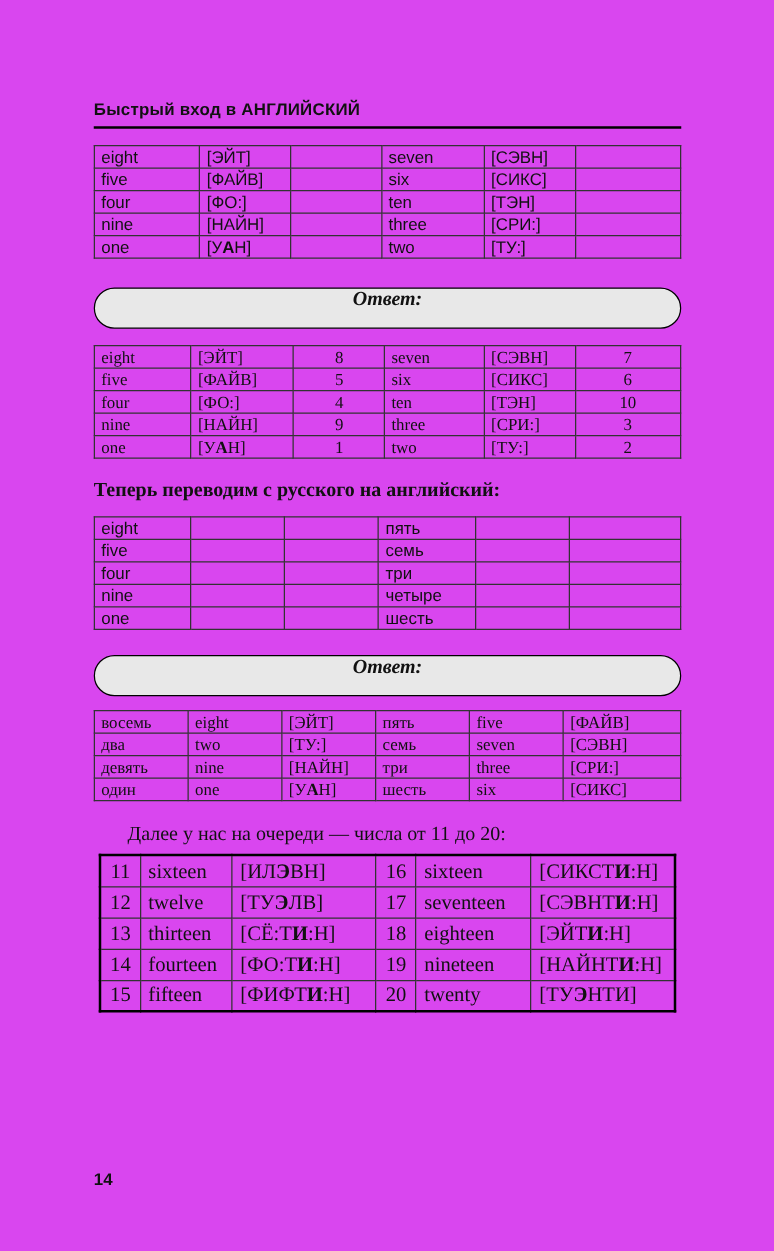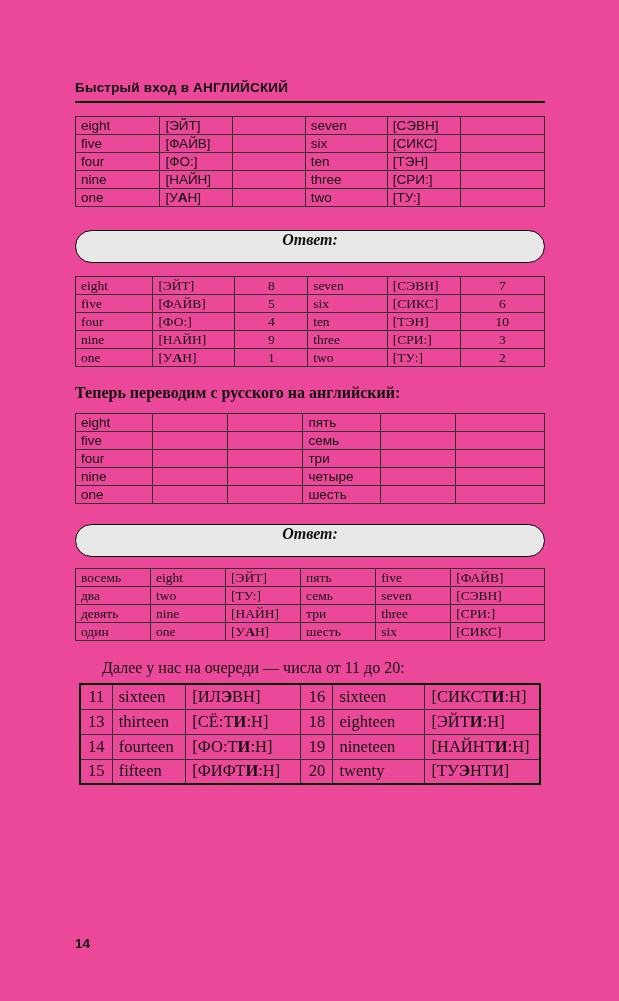--- a/index.html
+++ b/index.html
@@ -1,21 +1,21 @@
 <!DOCTYPE html>
 <html><head>
 <meta charset="utf-8">
 <style>
   * { margin: 0; padding: 0; box-sizing: border-box; }
   html, body { background: #ffffff; }
   .page {
     position: relative;
     width: 619px;
     height: 1001px;
-    background: #ec4899;
+    background: #d946ef;
     color: #111111;
     font-family: "Liberation Serif", serif;
     overflow: hidden;
     padding: 80px 74px 0 75px;
   }
   .page-header {
     font-family: "Liberation Sans", sans-serif;
     font-weight: bold;
     font-size: 13.5px;
     letter-spacing: 0.2px;
@@ -319,20 +319,28 @@
     <tbody>
         <tr>
           <td>11</td>
           <td>sixteen</td>
           <td>[ИЛ<b>Э</b>ВН]</td>
           <td>16</td>
           <td>sixteen</td>
           <td>[СИКСТ<b>И</b>:Н]</td>
         </tr>
         <tr>
+          <td>12</td>
+          <td>twelve</td>
+          <td>[ТУ<b>Э</b>ЛВ]</td>
+          <td>17</td>
+          <td>seventeen</td>
+          <td>[СЭВНТ<b>И</b>:Н]</td>
+        </tr>
+        <tr>
           <td>13</td>
           <td>thirteen</td>
           <td>[СЁ:Т<b>И</b>:Н]</td>
           <td>18</td>
           <td>eighteen</td>
           <td>[ЭЙТ<b>И</b>:Н]</td>
         </tr>
         <tr>
           <td>14</td>
           <td>fourteen</td>

